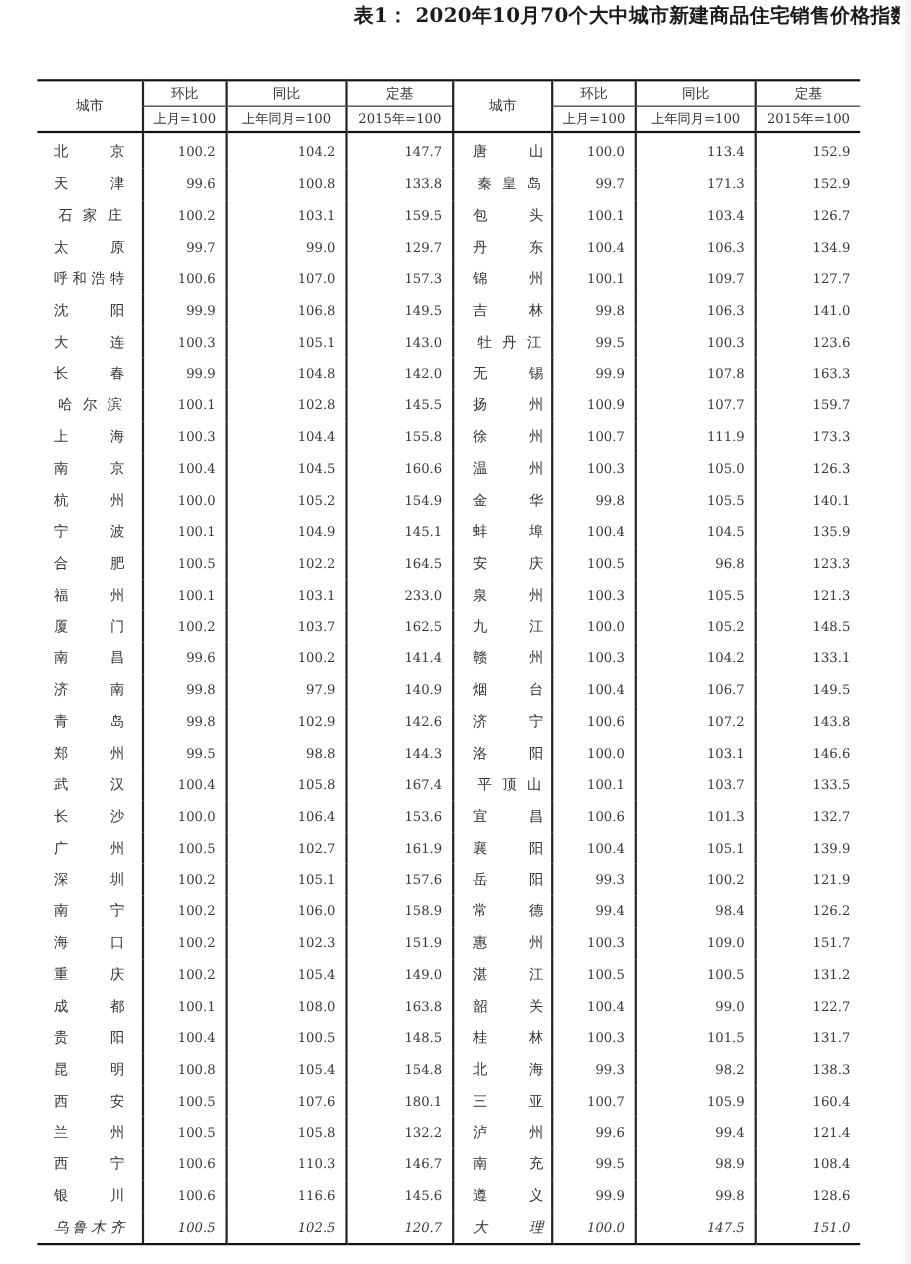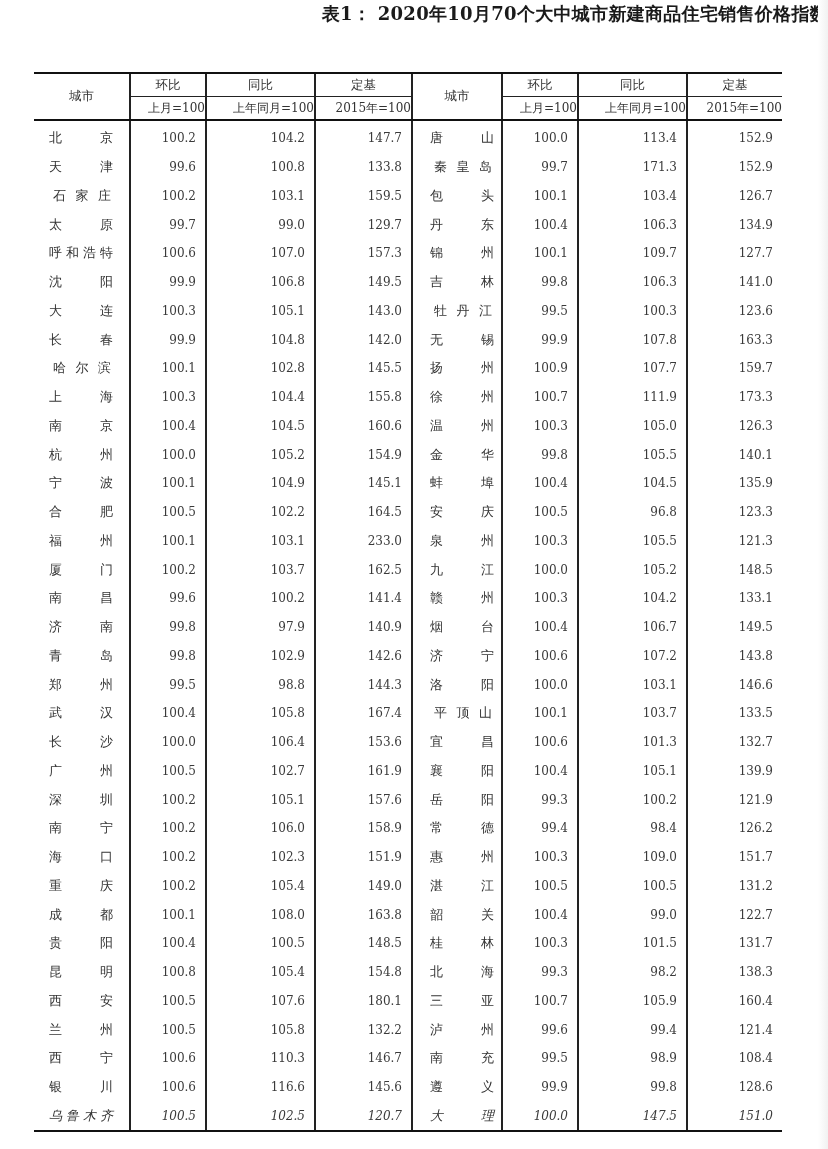--- a/index.html
+++ b/index.html
@@ -30,21 +30,21 @@
     table.grid col.c-city2 { width: 90px; }
     table.grid col.c-mom2 { width: 76px; }
     table.grid col.c-yoy2 { width: 109px; }
     table.grid col.c-fix2 { width: 95px; }
     thead tr.h1 th { border-top: 2.5px solid #111; }
     thead th {
       font-weight: normal; color: #333; font-family: "DejaVu Sans", sans-serif;
       font-size: 12.5px; text-align: center; padding: 0;
     }
     thead tr.h1 th { height: 22px; }
-    thead tr.h2 th { height: 22px; border-bottom: 2px solid #111; font-family: "DejaVu Serif", serif; font-size: 12px; text-align: right; }
+    thead tr.h2 th { height: 22px; border-bottom: 2px solid #111; font-family: "DejaVu Serif", serif; font-size: 12px; }
     thead tr.h1 th.sub { border-bottom: 1.2px solid #222; font-family: Liberation Serif, serif; }
     th.vl, td.vl { border-left: 2px solid #222; }
     tbody td {
       height: 28.75px; padding: 0; text-align: right; color: #3a3a3a;
       font-family: "DejaVu Serif", serif; font-size: 12px;
     }
     tbody td.num { padding-right: 9px; }
     tbody td.city {
       text-align: left; font-family: "DejaVu Sans", sans-serif; font-size: 13px;
       color: #333; padding-left: 15px;

